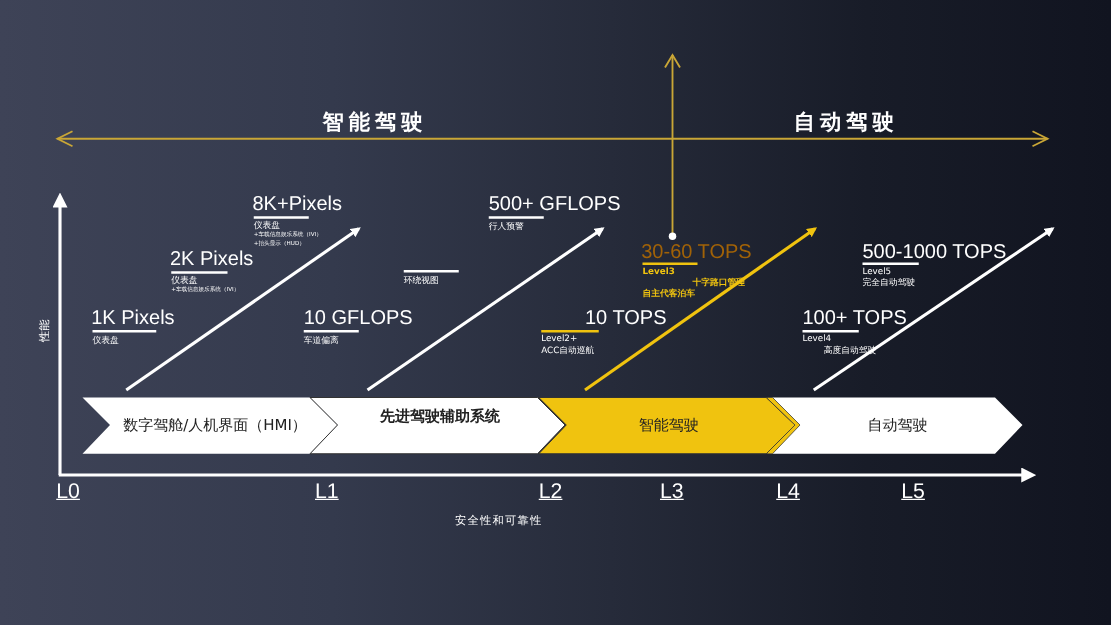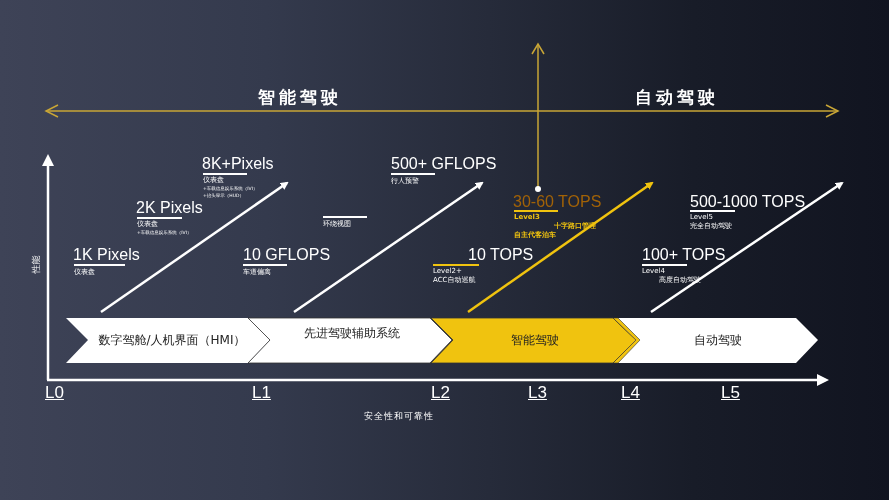--- a/index.html
+++ b/index.html
@@ -114,21 +114,21 @@
 <div class="uline" style="left:642px; top:264px; width:45px;"></div>
 <div class="sub" style="left:642px; top:267px;">Level4</div>
 <div class="sub" style="left:642px; top:276px;padding-left:17px;">高度自动驾驶</div>
 
 <div class="metric" style="left:690px; top:193px;">500-1000 TOPS</div>
 <div class="uline" style="left:690px; top:210px; width:45px;"></div>
 <div class="sub" style="left:690px; top:213px;">Level5</div>
 <div class="sub" style="left:690px; top:222px;">完全自动驾驶</div>
 
 <div class="seg-label" style="left:92px; top:333px; width:160px;">数字驾舱/人机界面（HMI）</div>
-<div class="seg-label" style="left:272px; top:326px; width:160px;">
+<div class="seg-label" style="left:272px; top:326px; width:160px;font-weight:bold;">
   <div>先进驾驶辅助系统</div>
 </div>
 <div class="seg-label" style="left:455px; top:333px; width:160px;">智能驾驶</div>
 <div class="seg-label" style="left:638px; top:333px; width:160px;">自动驾驶</div>
 
 <div class="level" style="left:45px; top:383px;">L0</div>
 <div class="level" style="left:252px; top:383px;">L1</div>
 <div class="level" style="left:431px; top:383px;">L2</div>
 <div class="level" style="left:528px; top:383px;">L3</div>
 <div class="level" style="left:621px; top:383px;">L4</div>

